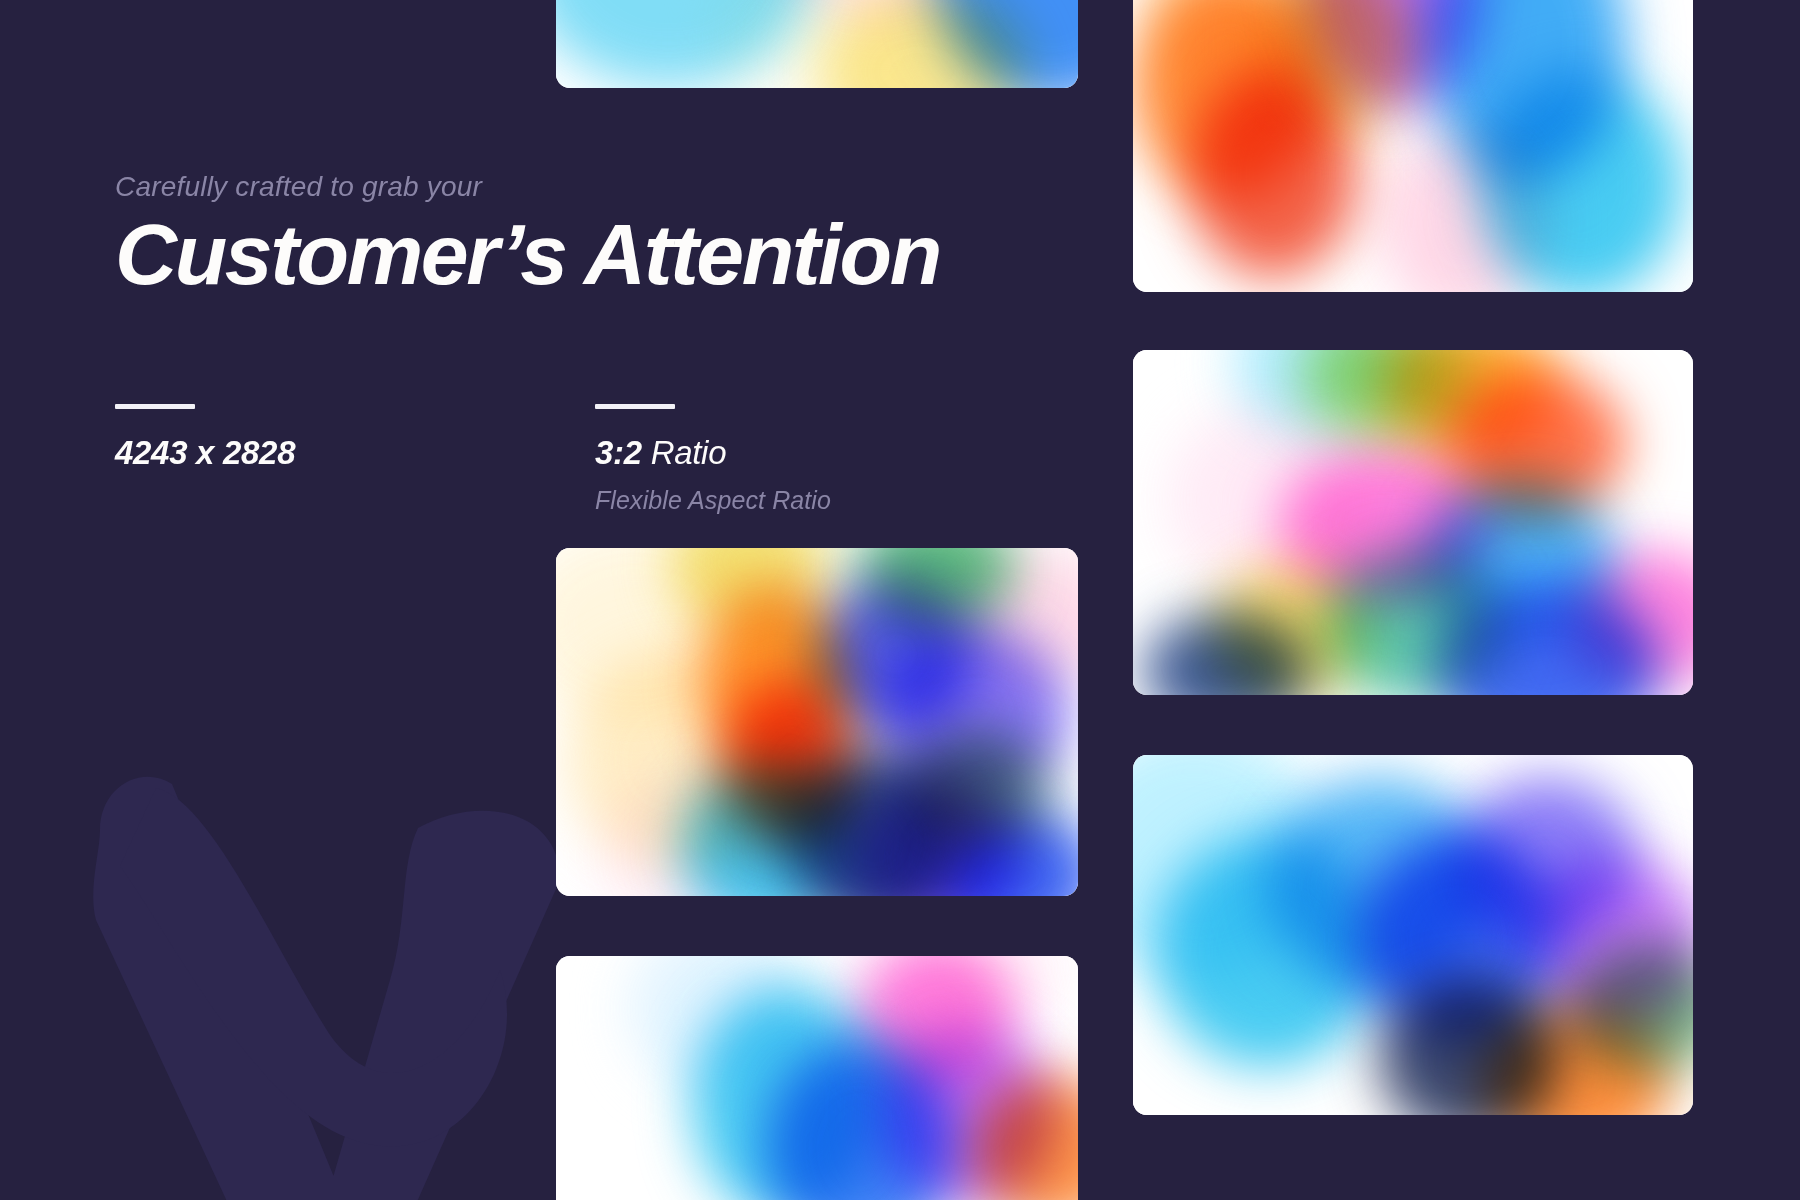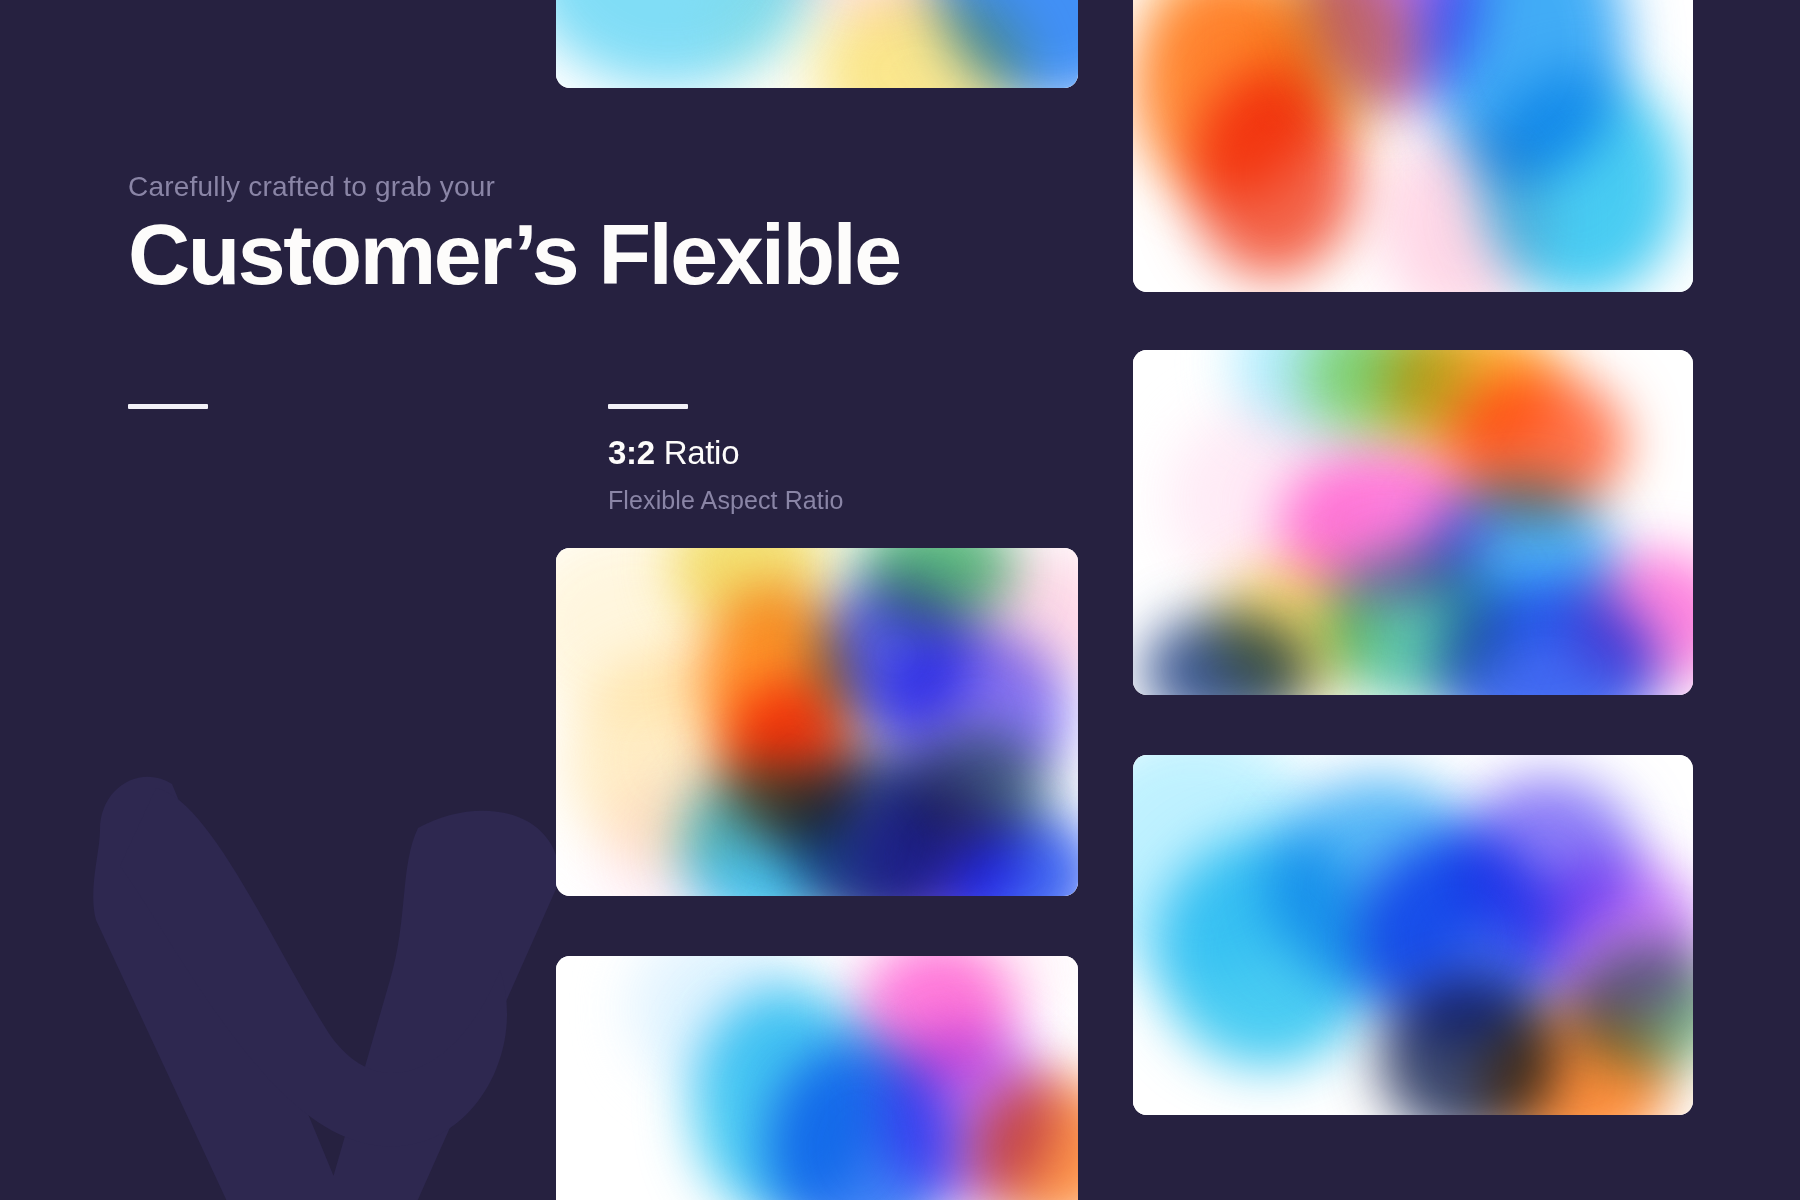--- a/index.html
+++ b/index.html
@@ -13,21 +13,21 @@
   
   .watermark{
     position:absolute; left:60px; bottom:-40px;
     width:520px; height:470px;
     opacity:1; pointer-events:none;
   }
   .watermark svg{ width:100%; height:100%; display:block; }
 
   
   .content{
-    position:absolute; left:128px; top:170px; width:980px; z-index:5;
+    position:absolute; left:115px; top:170px; width:980px; z-index:5;font-style:italic;
   }
   .eyebrow{
     font-size:28px; color:#8a85a6; letter-spacing:.2px;
     line-height:1.2; font-weight:400;
   }
   .headline{
     font-size:86px; font-weight:700; color:#fdfcfb;
     letter-spacing:-2.4px; line-height:1.04; margin-top:6px;
     white-space:nowrap;
   }
@@ -171,26 +171,27 @@
     <span style="left:70%;top:28%;width:32%;height:48%;background:#b44ff5;opacity:.75;"></span>
     <span style="left:44%;top:62%;width:32%;height:45%;background:#0b1a4a;opacity:.8;"></span>
     <span style="left:62%;top:70%;width:34%;height:42%;background:#ff7a18;opacity:.85;"></span>
     <span style="left:78%;top:52%;width:28%;height:36%;background:#1b7f2f;opacity:.6;"></span>
     <span style="left:-6%;top:70%;width:34%;height:42%;background:#ffffff;opacity:.85;"></span>
   </div>
 </div>
 
 <div class="content">
   <div class="eyebrow">Carefully crafted to grab your</div>
-  <h1 class="headline">Customer’s Flexible</h1>
+  <h1 class="headline">Customer’s Attention</h1>
 
   <div class="stats">
 
     <div class="stat">
       <div class="rule"></div>
+      <div class="value"><b>4243 x 2828</b><span></span></div>
     </div>
 
     <div class="stat">
       <div class="rule"></div>
       <div class="value"><b>3:2</b><span> Ratio</span></div>
       <div class="caption">Flexible Aspect Ratio</div>
     </div>
 
   </div>
 </div>

